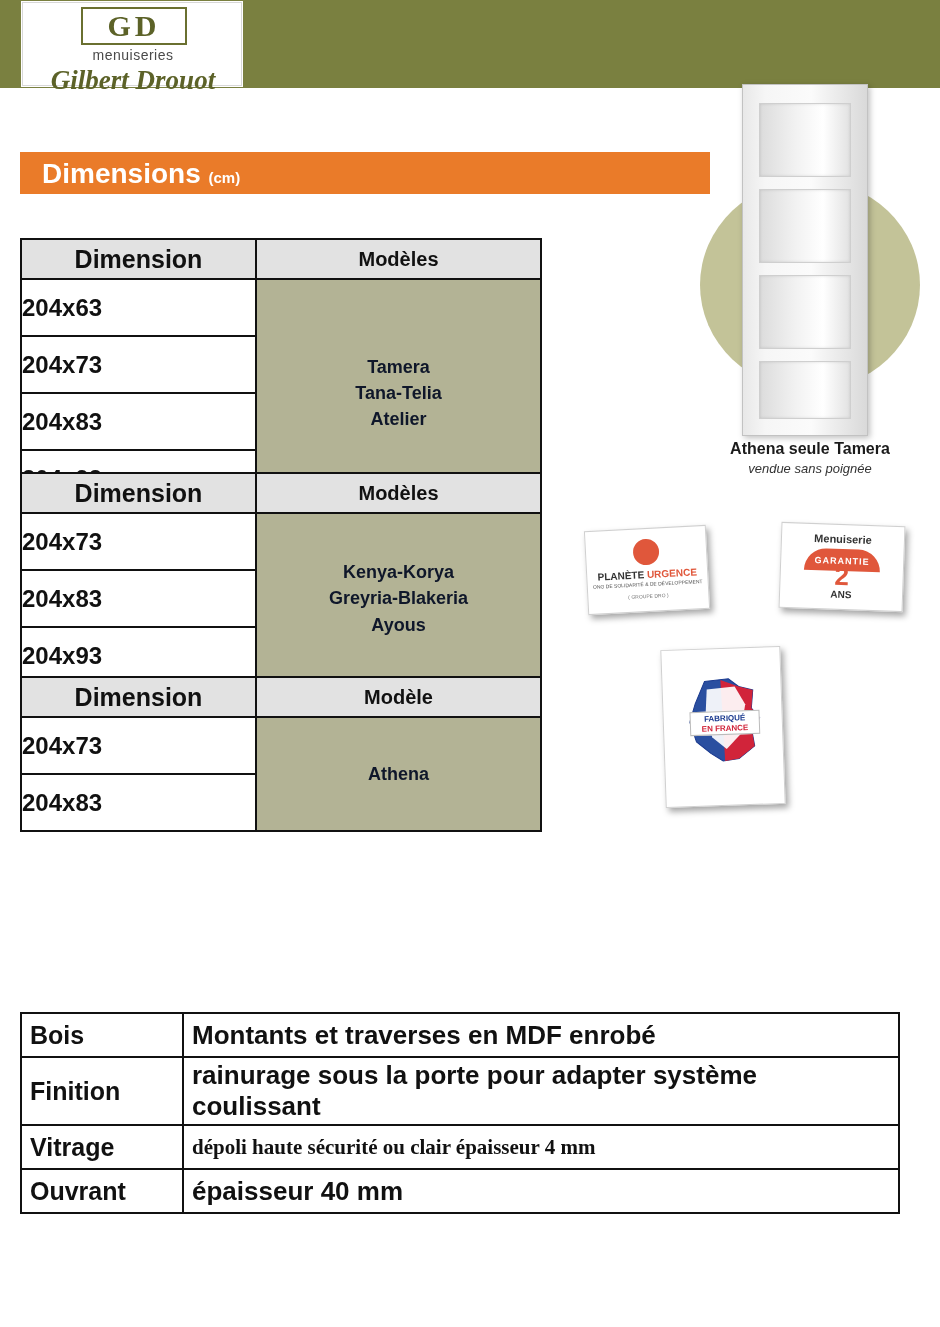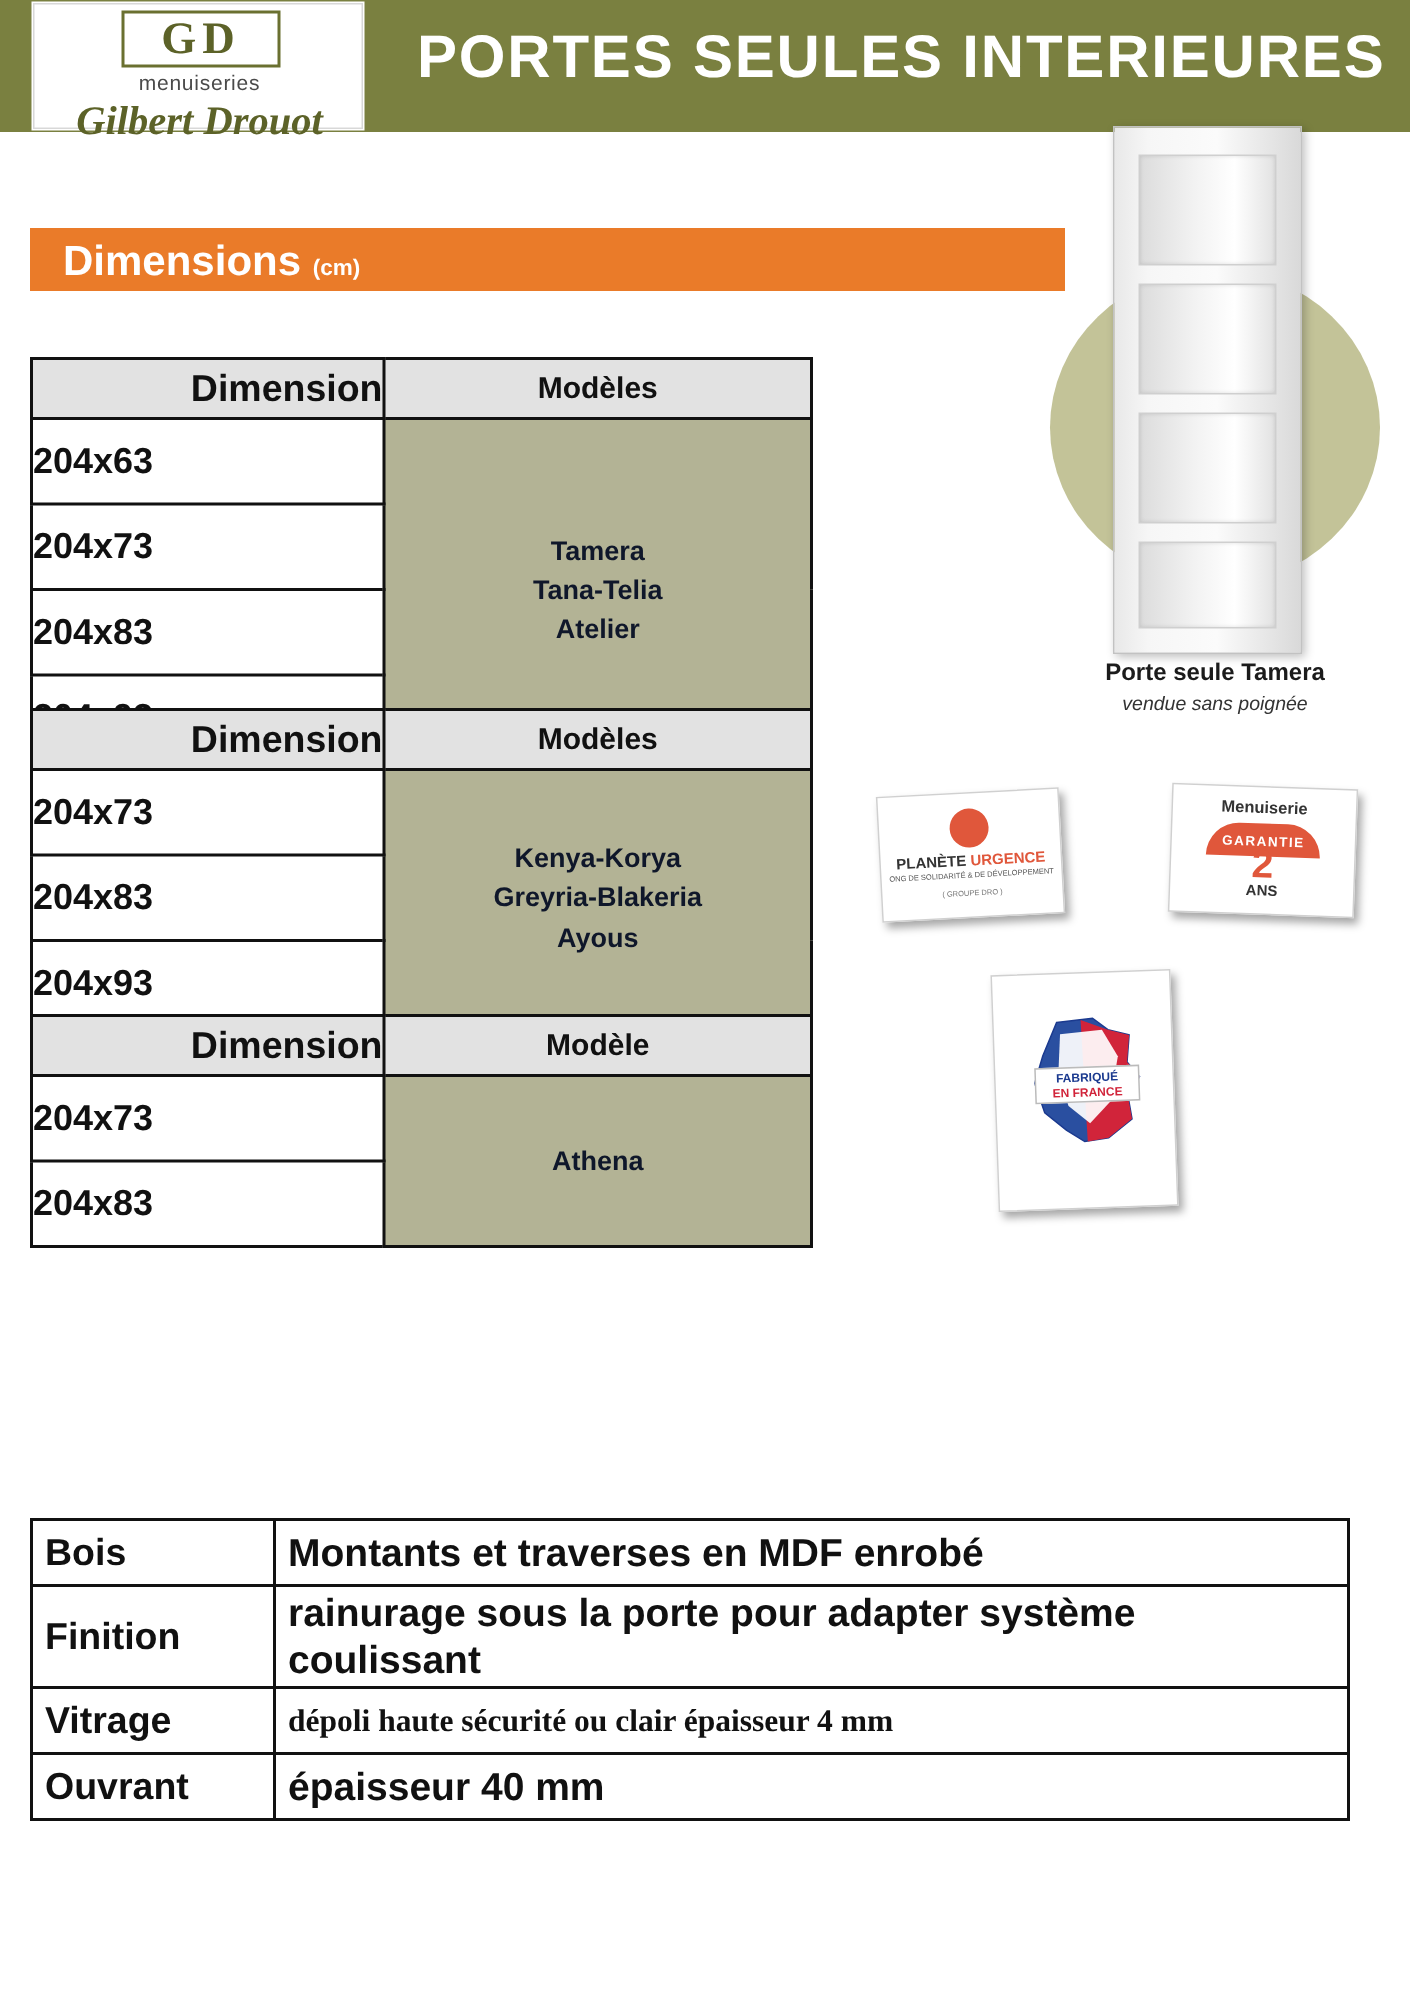--- a/index.html
+++ b/index.html
@@ -87,21 +87,21 @@
   }
   .dim-table td, .dim-table th {
     border: 2px solid #111111;
     padding: 0;
   }
   .dim-head-left, .dim-head-right {
     background: #e2e2e2;
     font-weight: 700;
     color: #111;
   }
-  .dim-head-left { font-size: 25px; padding-left: 10px; text-align: right; height: 40px; }
+  .dim-head-left { font-size: 25px; padding-left: 10px; text-align: center; height: 40px; }
   .dim-head-right { font-size: 20px; text-align: center; height: 40px; }
   .dim-cell {
     font-size: 24px;
     font-weight: 700;
     color: #111;
     padding-left: 10px;
     height: 57px;
     background: #ffffff;
   }
   .models-cell {
@@ -251,21 +251,20 @@
     font-weight: 700;
   }
   .carac-value.bold { font-weight: 700; }
 </style>
 </head>
 <body>
 
 <div class="page">
 
   <div class="header-band"></div>
-  <div class="header-title">PORTES SEULES INTERIEURES</div>
 
   <div class="logo-box">
     <div class="logo-gd">GD</div>
     <div class="logo-menuiseries">menuiseries</div>
     <div class="logo-name">Gilbert Drouot</div>
   </div>
 
   <div class="section-bar" id="dimensions-bar">
     <span>Dimensions</span>
     <span class="sub">(cm)</span>
@@ -350,21 +349,21 @@
   </tbody>
     </table>
 
   <div class="door-ellipse"></div>
   <div class="door-img">
     <div class="door-panel dp1"></div>
     <div class="door-panel dp2"></div>
     <div class="door-panel dp3"></div>
     <div class="door-panel dp4"></div>
   </div>
-  <div class="door-caption">Porte seule Tamera</div>
+  <div class="door-caption">Athena seule Tamera</div>
   <div class="door-subcaption">vendue sans poignée</div>
 
   <div class="badge" id="badge-planete">
     <div class="pu-tree"></div>
     <div class="pu-title">
       <span>PLANÈTE</span>
       <span class="accent">URGENCE</span>
     </div>
     <div class="pu-sub">ONG DE SOLIDARITÉ &amp; DE DÉVELOPPEMENT</div>
     <div class="pu-foot">( GROUPE DRO )</div>

